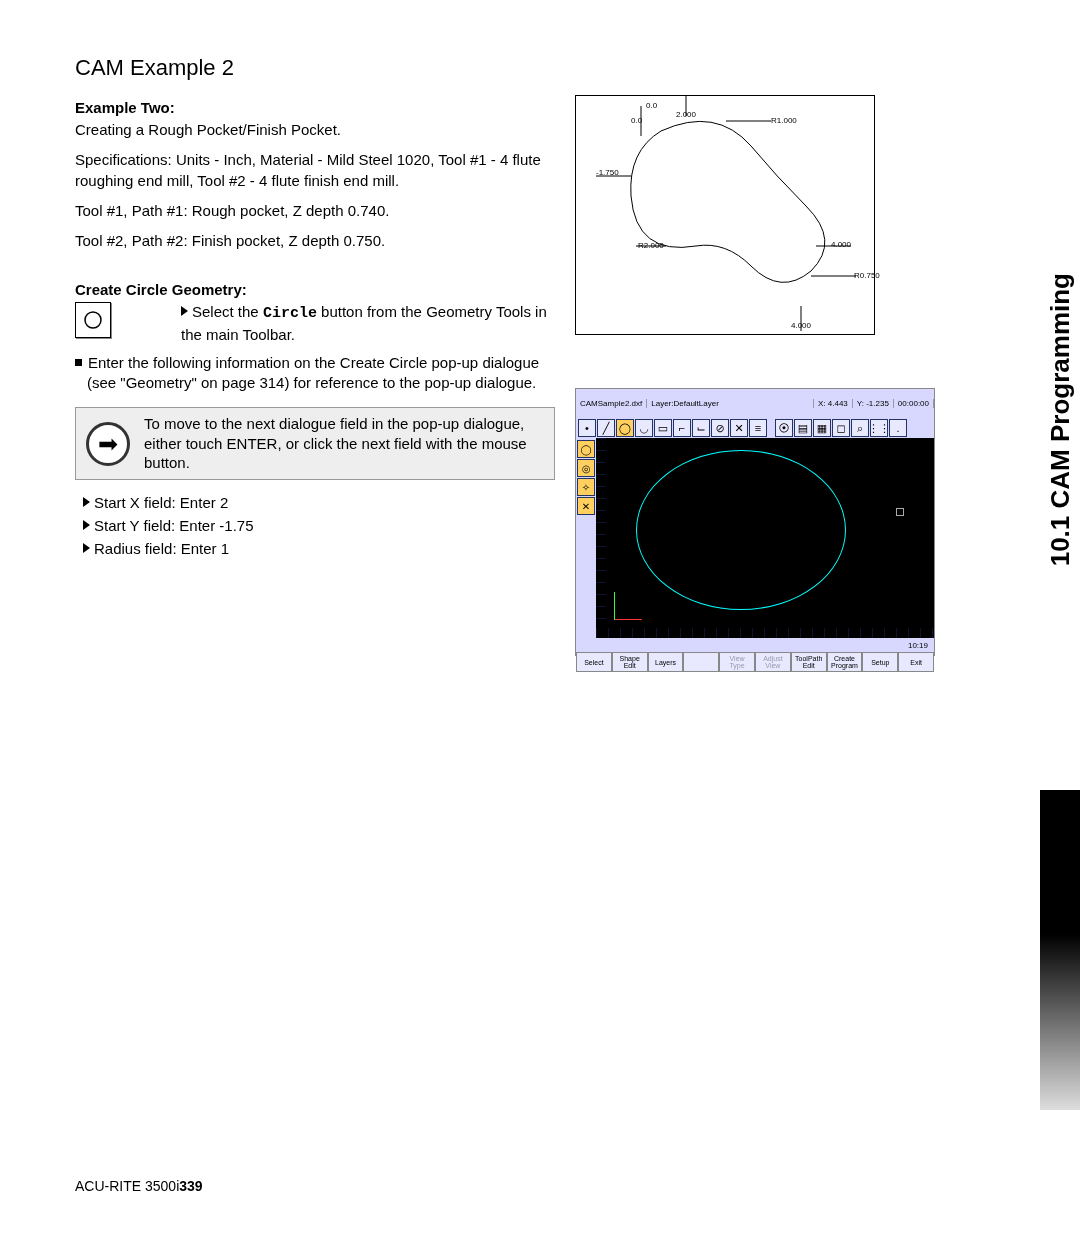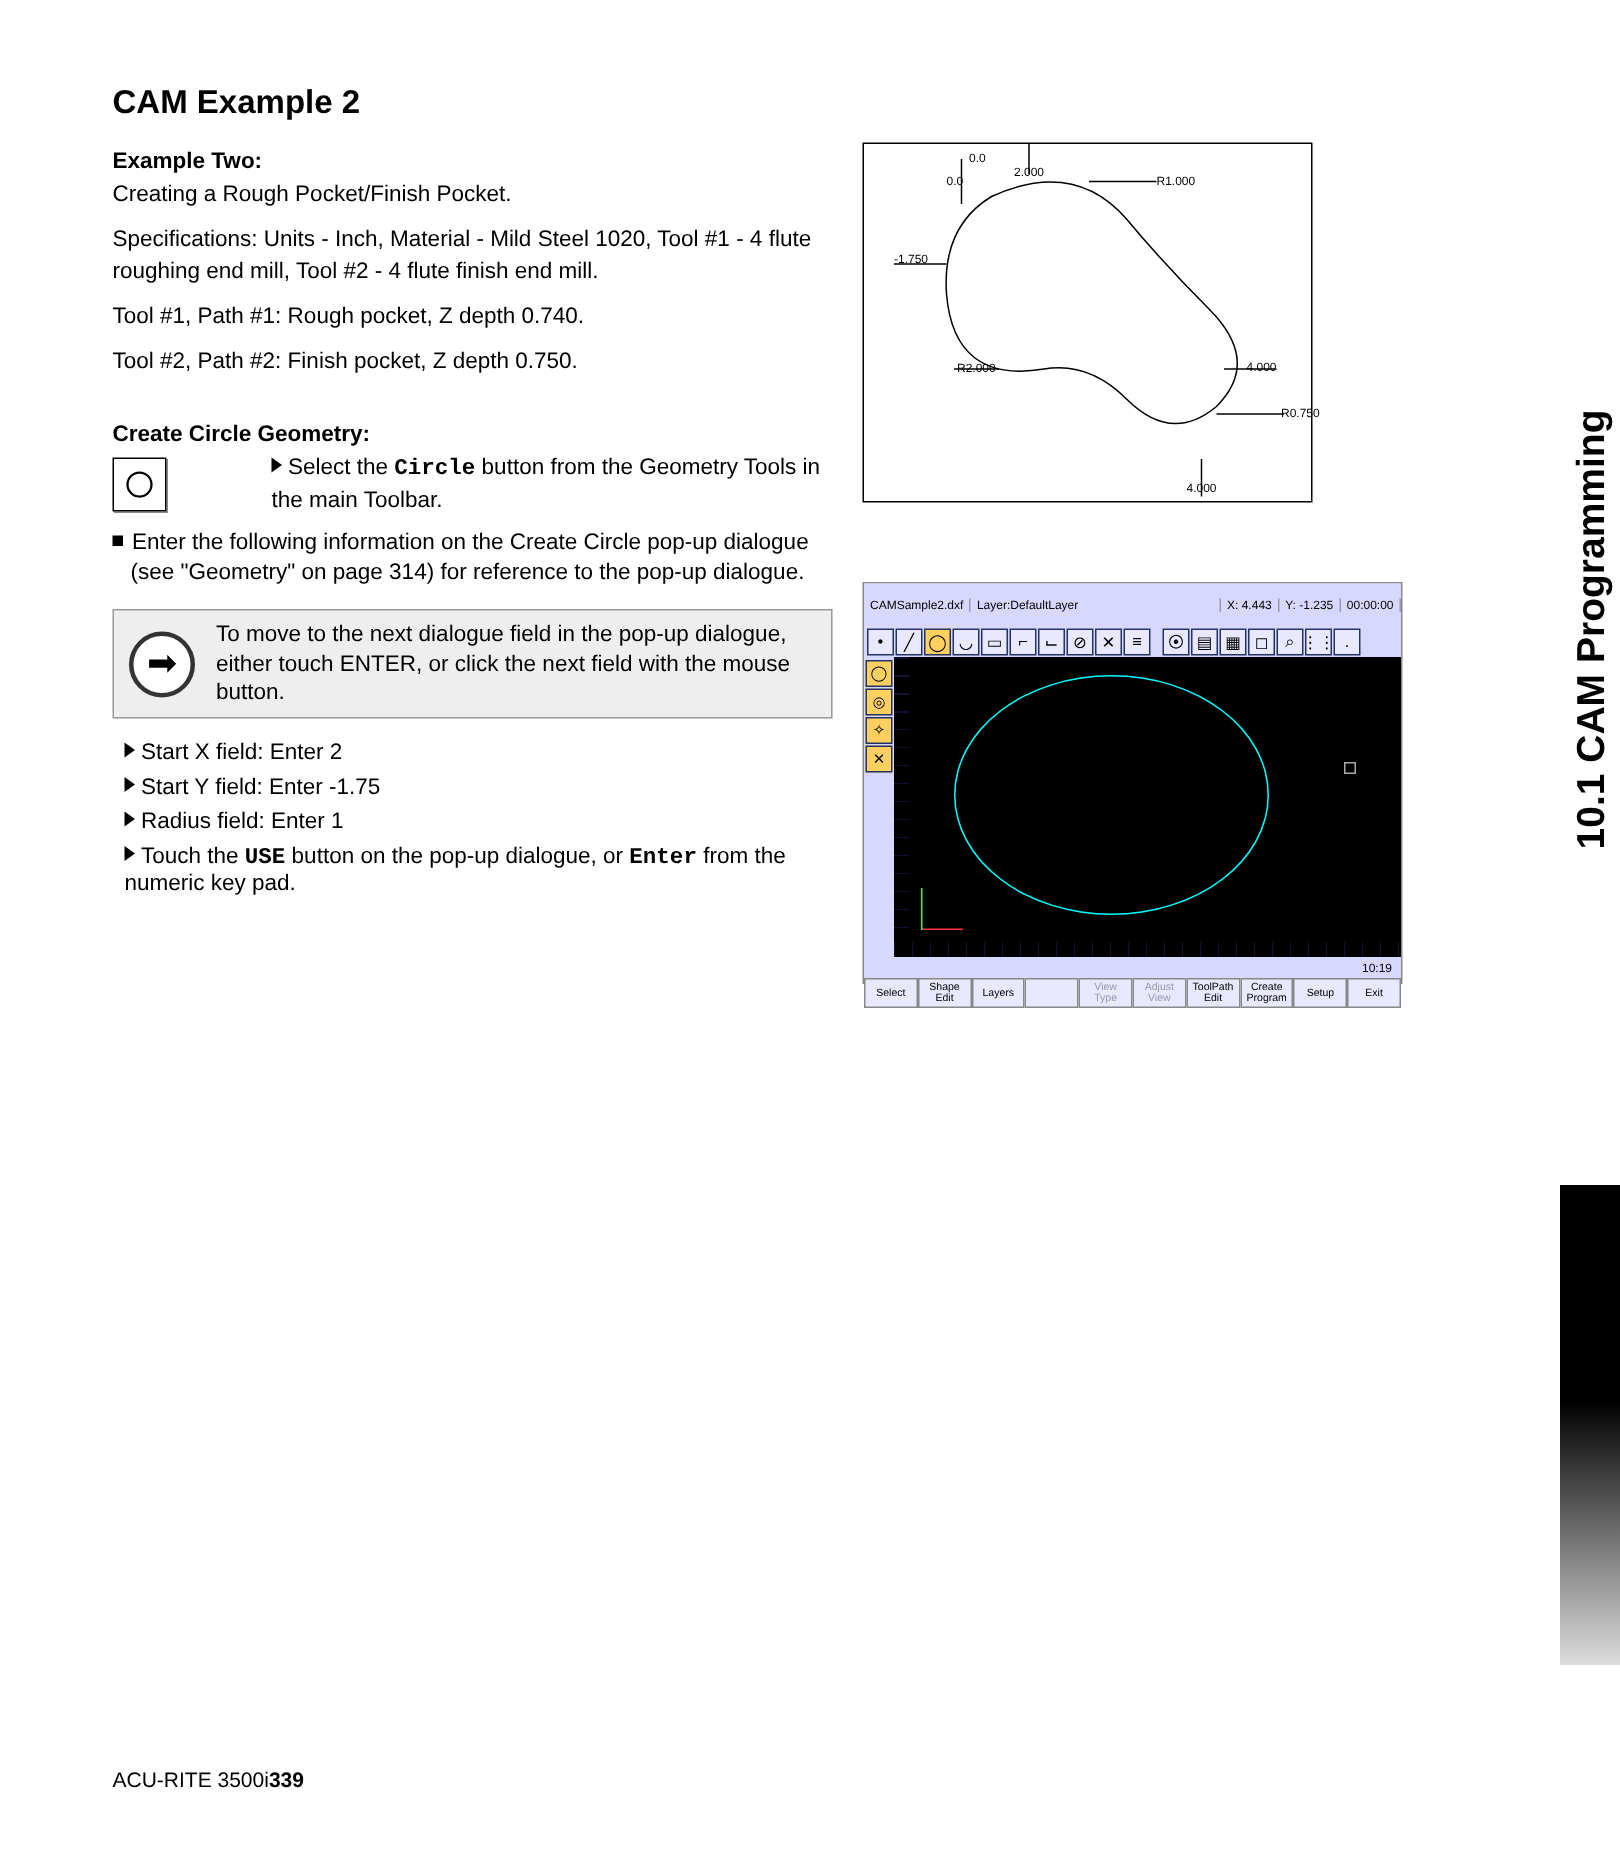--- a/index.html
+++ b/index.html
@@ -10,25 +10,25 @@
     font-family: Arial, Helvetica, sans-serif;
     position: relative;
     color: #000;
   }
   .page {
     position: absolute;
     left: 75px;
     top: 55px;
     width: 870px;
   }
-  h2.heading { font-size: 22px; font-weight: bold; margin-bottom: 18px; }
+  h2.heading { font-size: 22px; font-weight: normal; margin-bottom: 18px; }
   .subhead { font-size: 15px; font-weight: bold; margin-bottom: 4px; }
   .para { font-size: 15px; line-height: 1.35; margin-bottom: 10px; max-width: 480px; }
   .section2 { margin-top: 30px; }
-  .iconrow { display: flex; align-items: center; margin-bottom: 8px; }
+  .iconrow { display: flex; align-items: flex-start; margin-bottom: 8px; }
   .iconbox {
     width: 36px; height: 36px; border: 1px solid #000; background: #fff;
     display: flex; align-items: center; justify-content: center;
     margin-right: 70px; flex: 0 0 36px; box-shadow: 1px 1px 0 #888;
   }
   .rowtext { font-size: 15px; line-height: 1.35; max-width: 370px; }
   .tri { display:inline-block; width:0;height:0;border-top:5px solid transparent;border-bottom:5px solid transparent;border-left:7px solid #000; margin-right:4px; vertical-align: 1px;}
   .sq { display:inline-block; width:7px;height:7px;background:#000;margin-right:6px; vertical-align:2px;}
   .bullet-line { font-size:15px; line-height:1.35; max-width:480px; margin-bottom:6px; padding-left:12px; text-indent:-12px;}
   .notebox {
@@ -136,23 +136,20 @@
       <div class="notecircle">
           <span class="arrow-icon">➡</span>
         </div>
       <div class="notetext">To move to the next dialogue field in the pop-up dialogue, either touch ENTER, or click the next field with the mouse button.</div>
     </div>
 
     <div class="steps">
       <div class="step"><span class="tri"></span><span>Start X field: Enter 2</span></div>
       <div class="step"><span class="tri"></span><span>Start Y field: Enter -1.75</span></div>
       <div class="step"><span class="tri"></span><span>Radius field: Enter 1</span></div>
-      <div class="step" style="max-width:480px;">
-        <span class="tri"></span><span>Touch the </span><span class="mono">USE</span><span> button on the pop-up dialogue, or </span><span class="mono">Enter</span><span> from the numeric key pad.</span>
-      </div>
     </div>
   </div>
 </div>
 
 <div class="techdraw">
   <svg width="300" height="240">
     <g stroke="#000" fill="none" stroke-width="1">
       <path d="M 85 35 Q 140 10 175 50 Q 200 80 230 110 Q 265 145 235 175 Q 205 200 175 170 Q 150 145 120 150 Q 60 160 55 100 Q 52 55 85 35 Z"></path>
       <line x1="65" y1="10" x2="65" y2="40"></line>
       <line x1="110" y1="0" x2="110" y2="20"></line>

